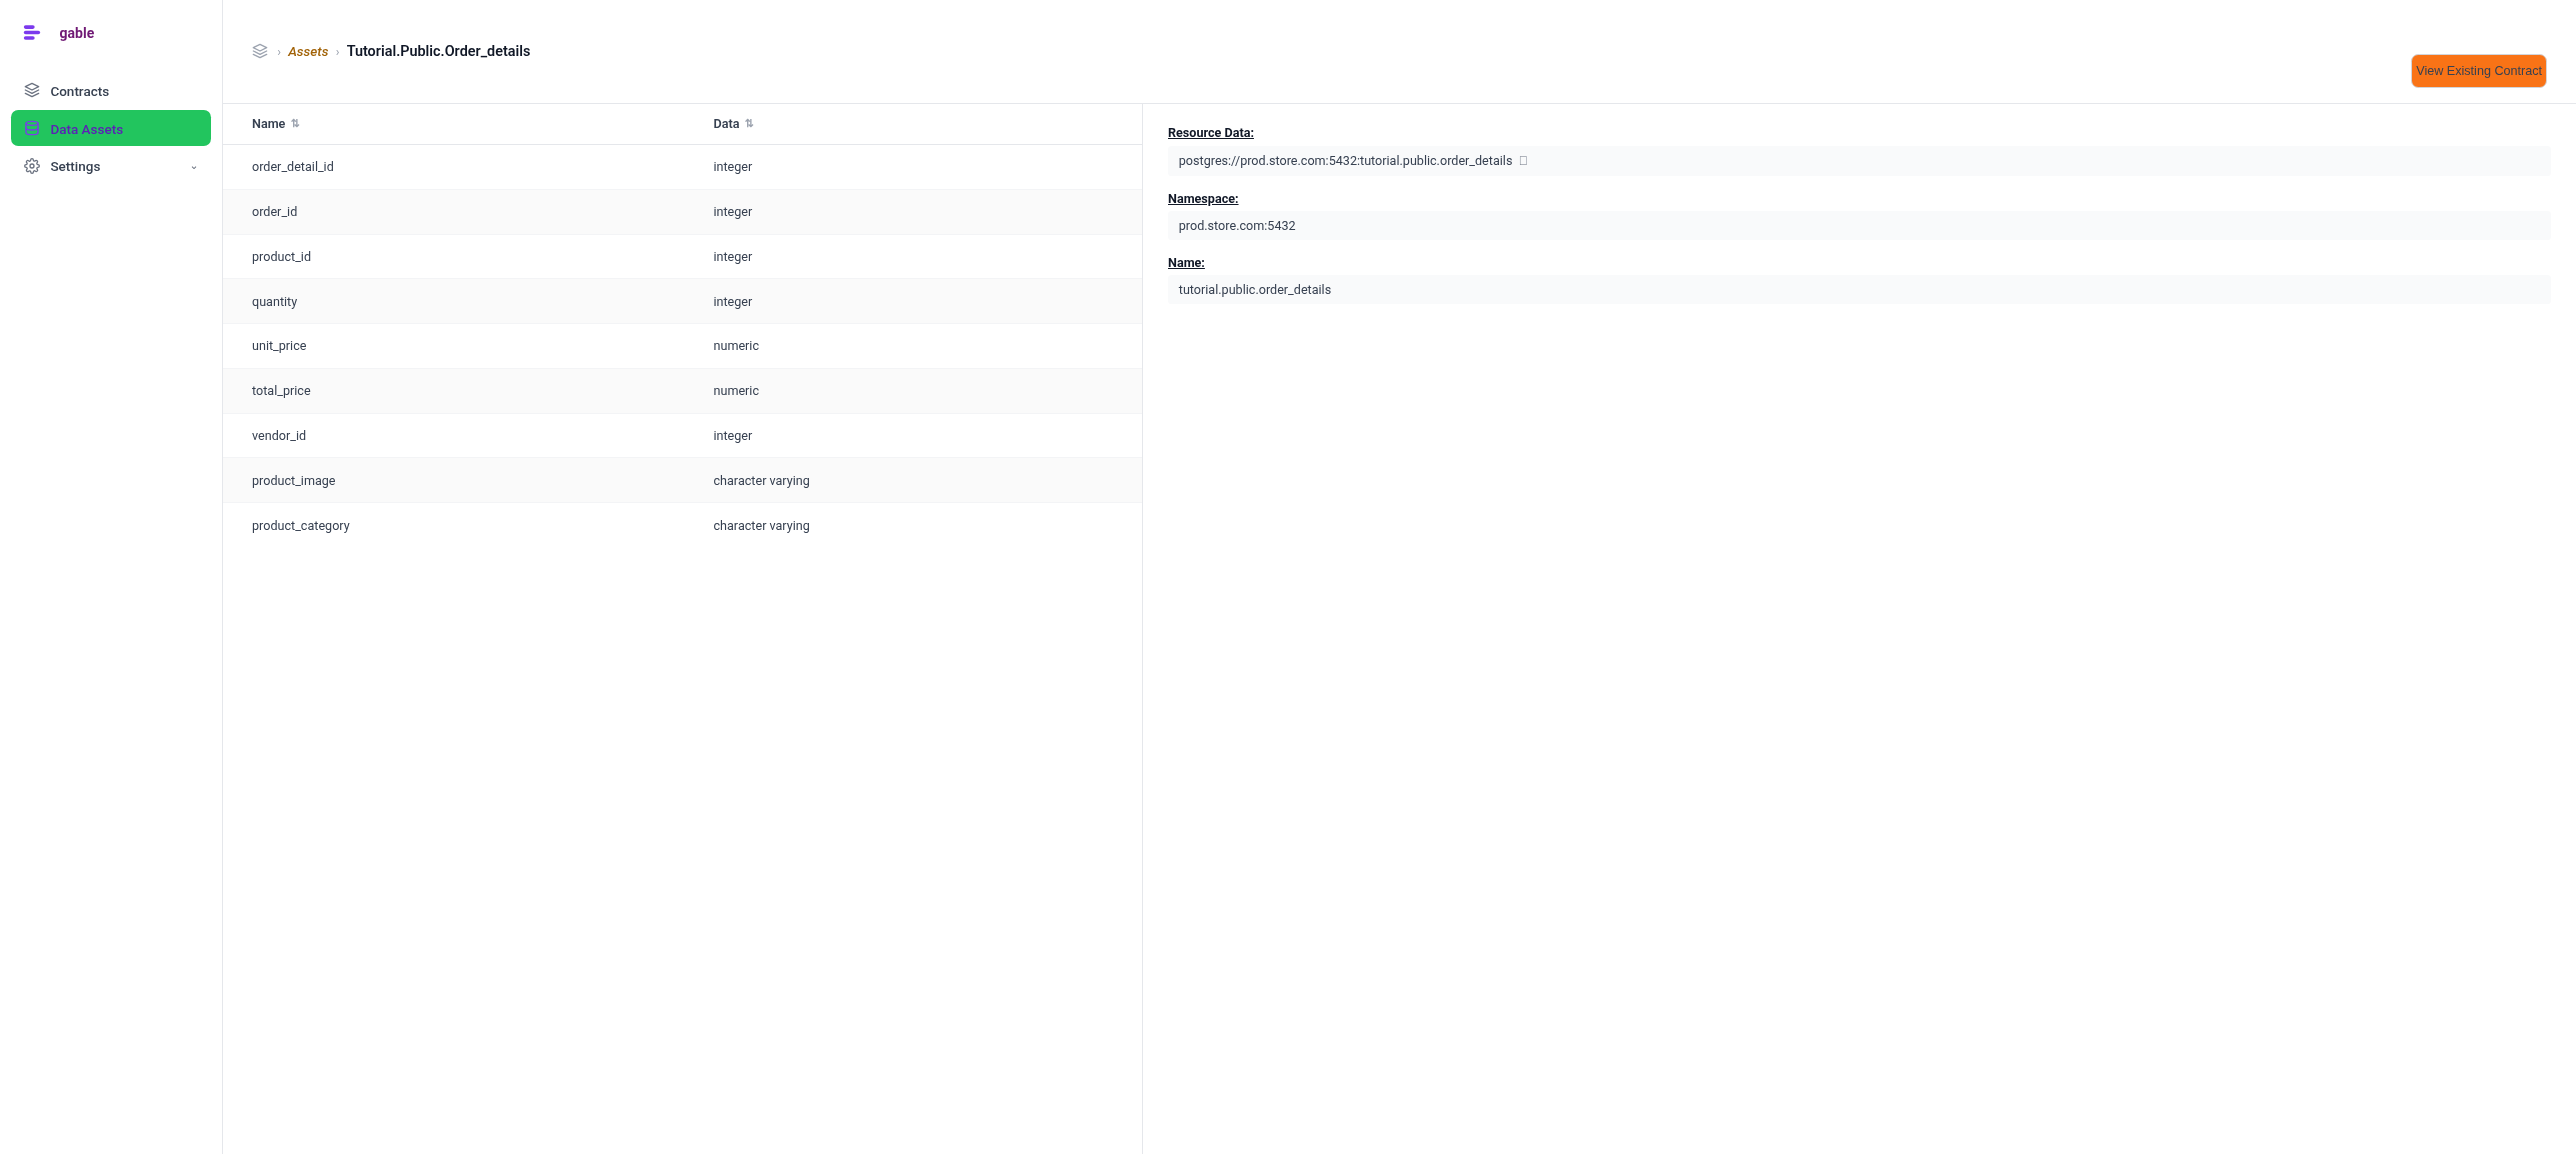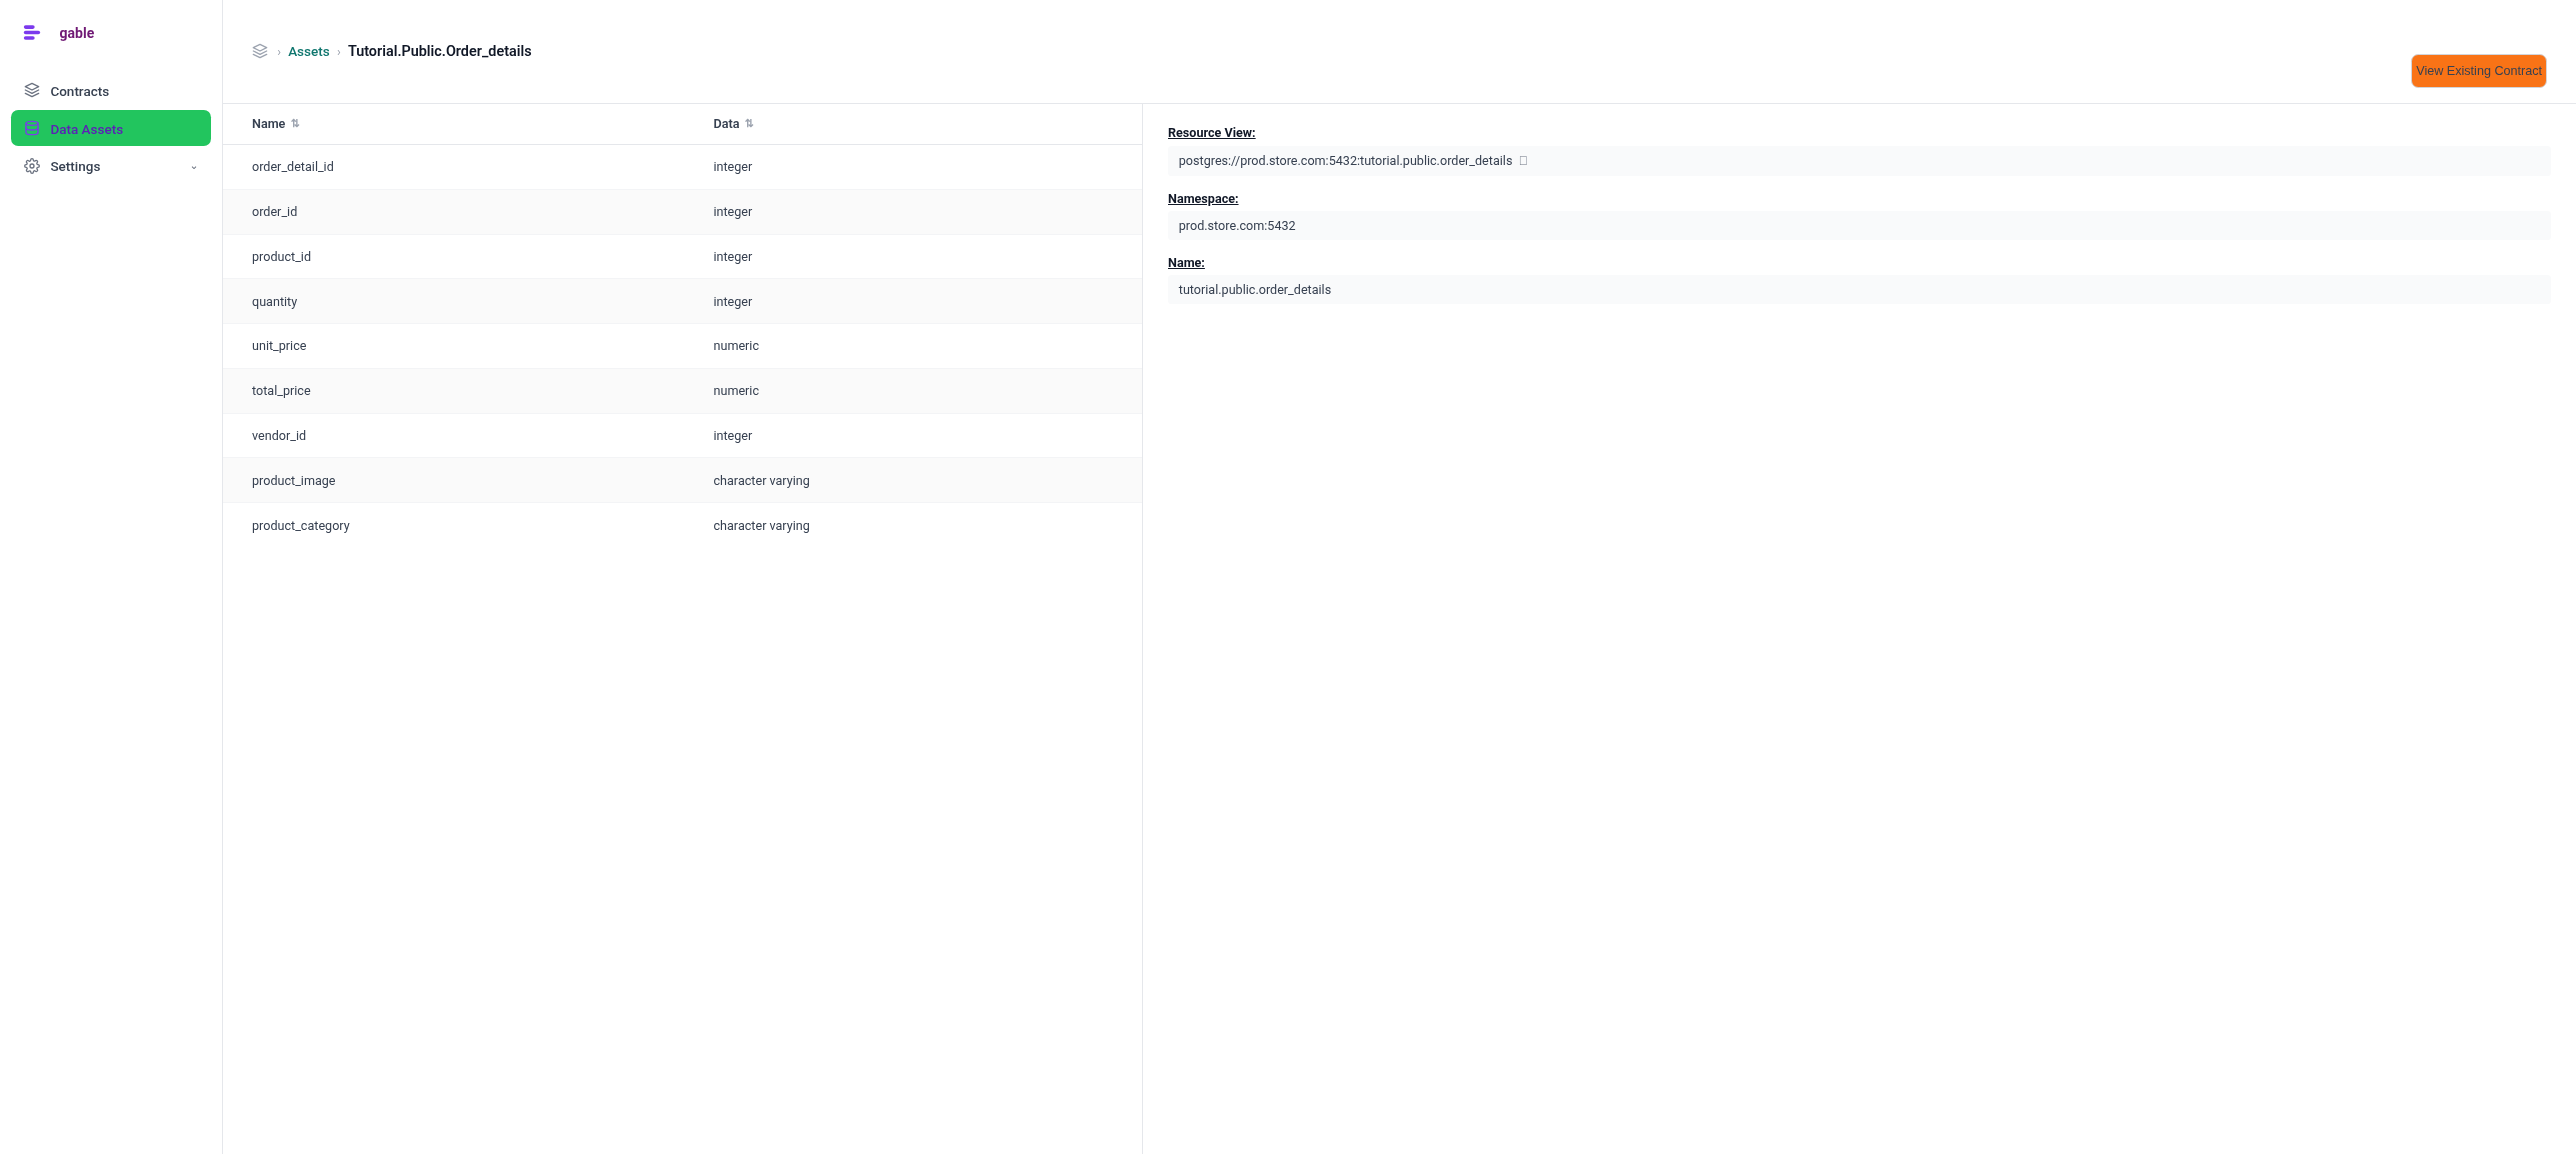--- a/index.html
+++ b/index.html
@@ -90,22 +90,23 @@
       align-items: center;
       gap: 7.2px;
       font-size: 13.5px;
       color: #6b7280;
     }
     .breadcrumb-sep {
       color: #9ca3af;
       font-size: 12.6px;
     }
     .breadcrumb-asset {
-      color: #0f766e;
+      color: #a16207;
       font-weight: 500;
+      font-style: italic;
     }
     .breadcrumb-current {
       color: #111827;
       font-weight: 600;
       font-size: 14.4px;
     }
     .breadcrumb-icon {
       width: 18px;
       height: 18px;
       display: flex;
@@ -330,21 +331,21 @@
             <tr>
               <td>product_category</td>
               <td>character varying</td>
             </tr>
           </tbody>
       </table>
     </div>
 
     <div class="side-panel">
       <div class="panel-section">
-        <div class="panel-label">Resource View:</div>
+        <div class="panel-label">Resource Data:</div>
         <div class="panel-value">
           <span>postgres://prod.store.com:5432:tutorial.public.order_details</span>
           <span class="copy-icon" title="Copy">⎕</span>
         </div>
       </div>
 
       <div class="panel-section">
         <div class="panel-label">Namespace:</div>
         <div class="panel-value">
           <span>prod.store.com:5432</span>

